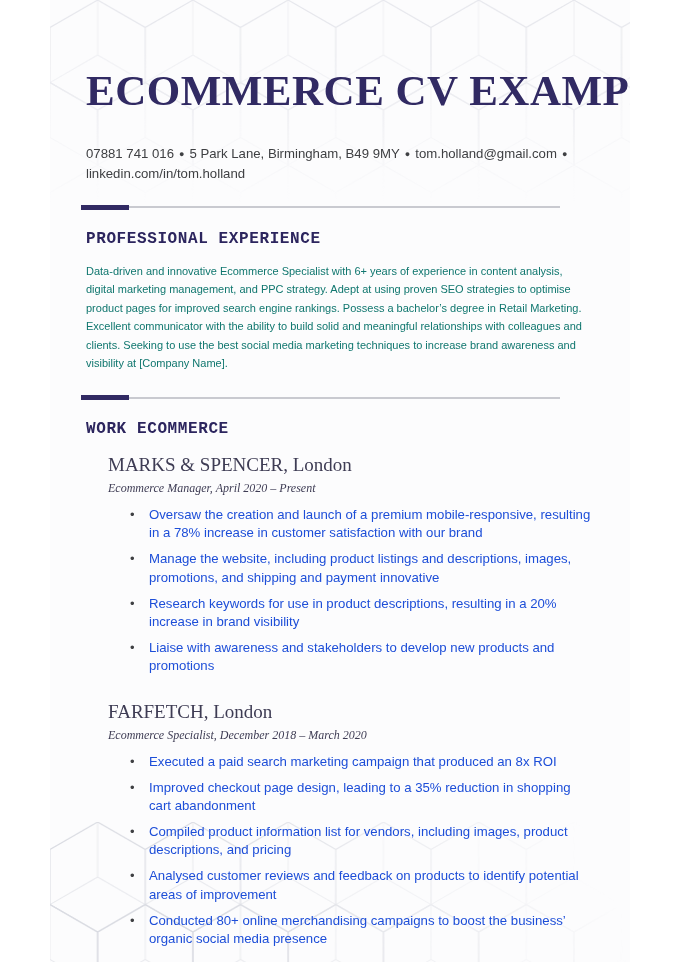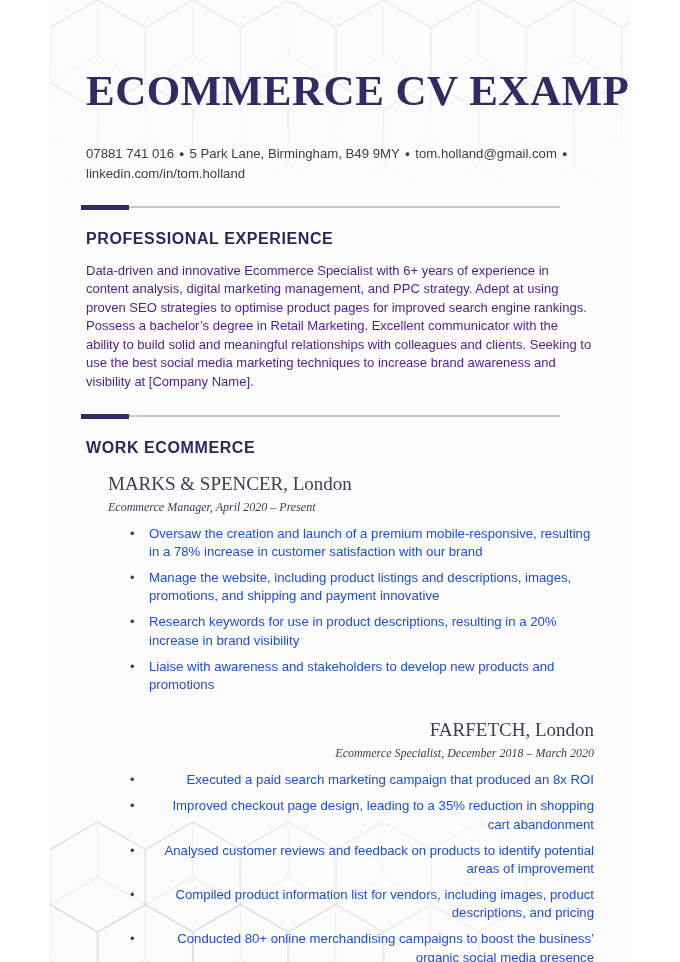--- a/index.html
+++ b/index.html
@@ -53,35 +53,35 @@
     height: 5px;
     margin-top: 22px;
     margin-left: -5px;
     margin-right: 34px;
   }
   .divider-accent { width: 48px; height: 5px; background: #312a63; flex: 0 0 auto; }
   .divider::after { content: ""; flex: 1 1 auto; height: 2px; background: #c9cad0; }
 
   .section-heading {
     margin-top: 20px;
-    font-family: Liberation Sans, sans-serif;
+    font-family: Liberation Mono, monospace;
     font-weight: 700;
     font-size: 16px;
     letter-spacing: 0.6px;
     color: #2c255e;
   }
   .summary {
     margin-top: 14px;
-    font-size: 13px;
+    font-size: 11px;
     line-height: 18.6px;
-    color: #4c1d95;
+    color: #0f766e;
   }
 
   .job { margin-left: 22px; margin-top: 17px; }
-  .job + .job { margin-top: 26px; text-align: right; }
+  .job + .job { margin-top: 26px; }
   .company {
     font-family: "Liberation Serif", serif;
     font-size: 19px;
     line-height: 20px;
     color: #3e3c54;
   }
   .role {
     font-family: "Liberation Serif", serif;
     font-style: italic;
     font-size: 12px;
@@ -187,21 +187,21 @@
           <li>Liaise with awareness and stakeholders to develop new products and promotions</li>
         </ul>
       </div>
 
       <div class="job">
         <div class="company">FARFETCH, London</div>
         <div class="role">Ecommerce Specialist, December 2018 – March 2020</div>
         <ul class="bullets">
           <li>Executed a paid search marketing campaign that produced an 8x ROI</li>
           <li>Improved checkout page design, leading to a 35% reduction in shopping cart abandonment</li>
+          <li>Compiled product information list for vendors, including images, product descriptions, and pricing</li>
           <li>Analysed customer reviews and feedback on products to identify potential areas of improvement</li>
-          <li>Compiled product information list for vendors, including images, product descriptions, and pricing</li>
           <li>Conducted 80+ online merchandising campaigns to boost the business’ organic social media presence</li>
         </ul>
       </div>
     </section>
 
   </div>
 </div>
 
 </body></html>

